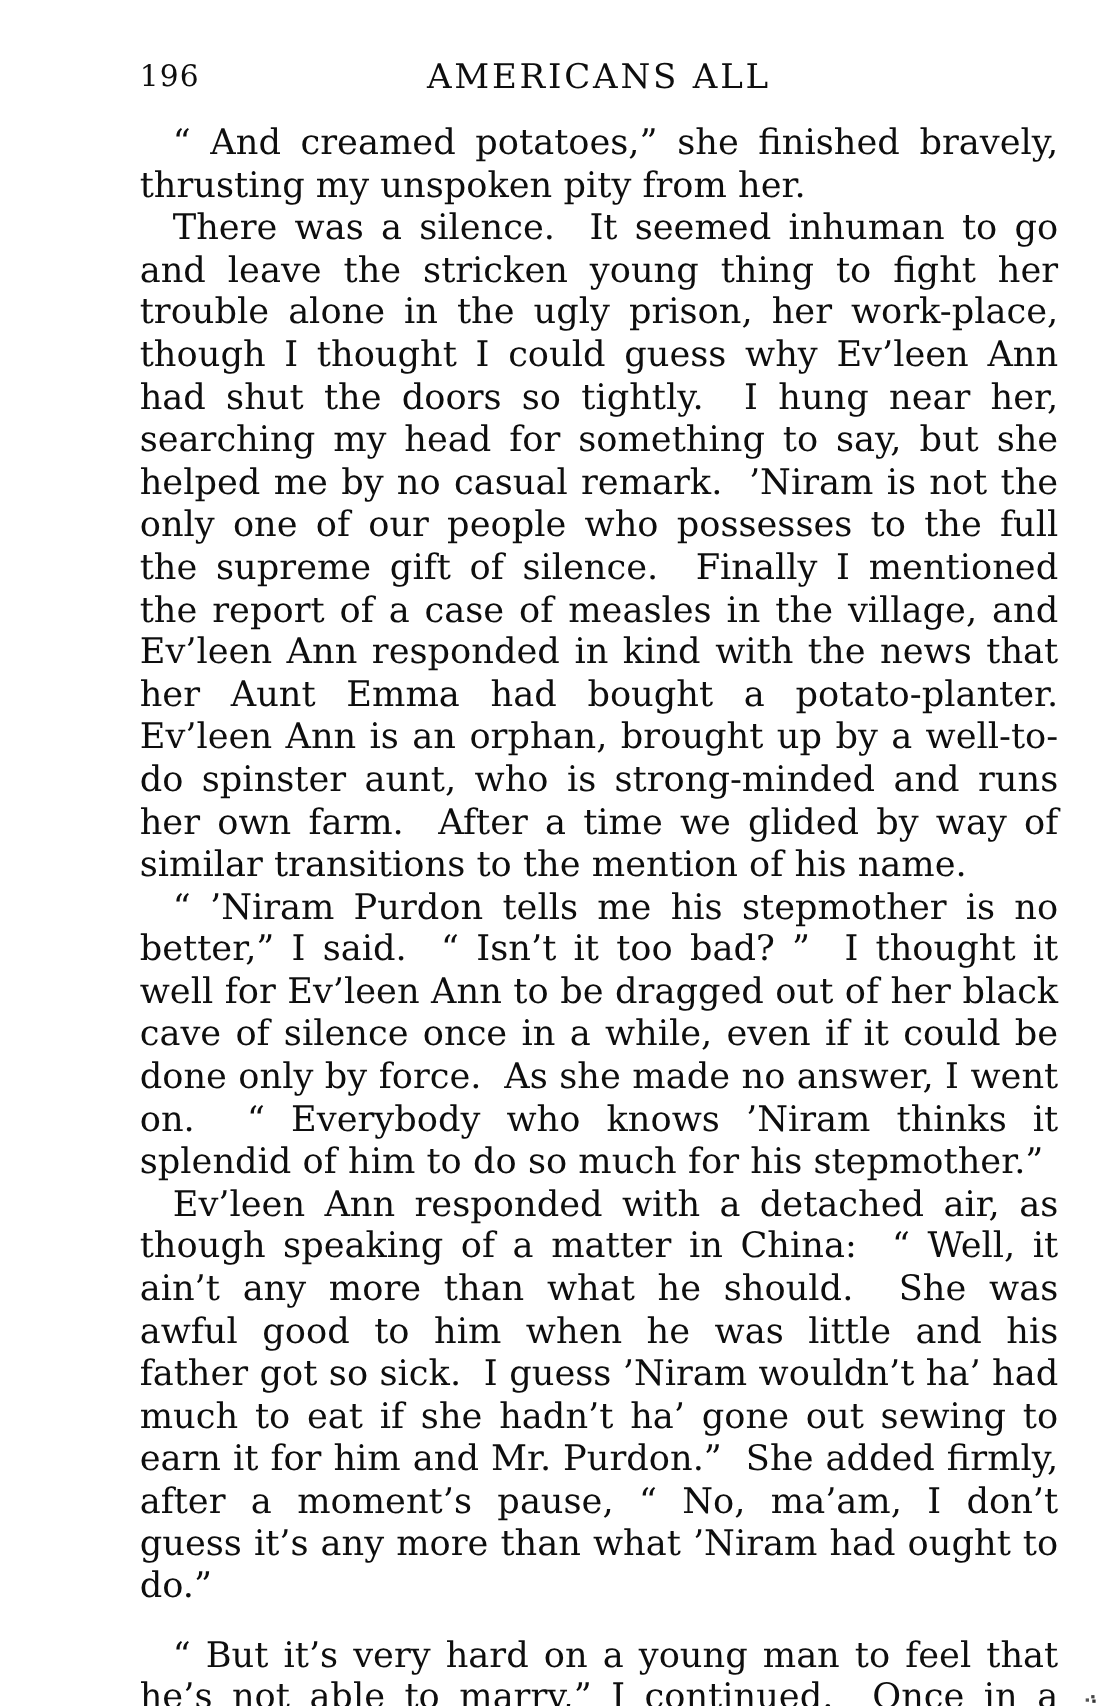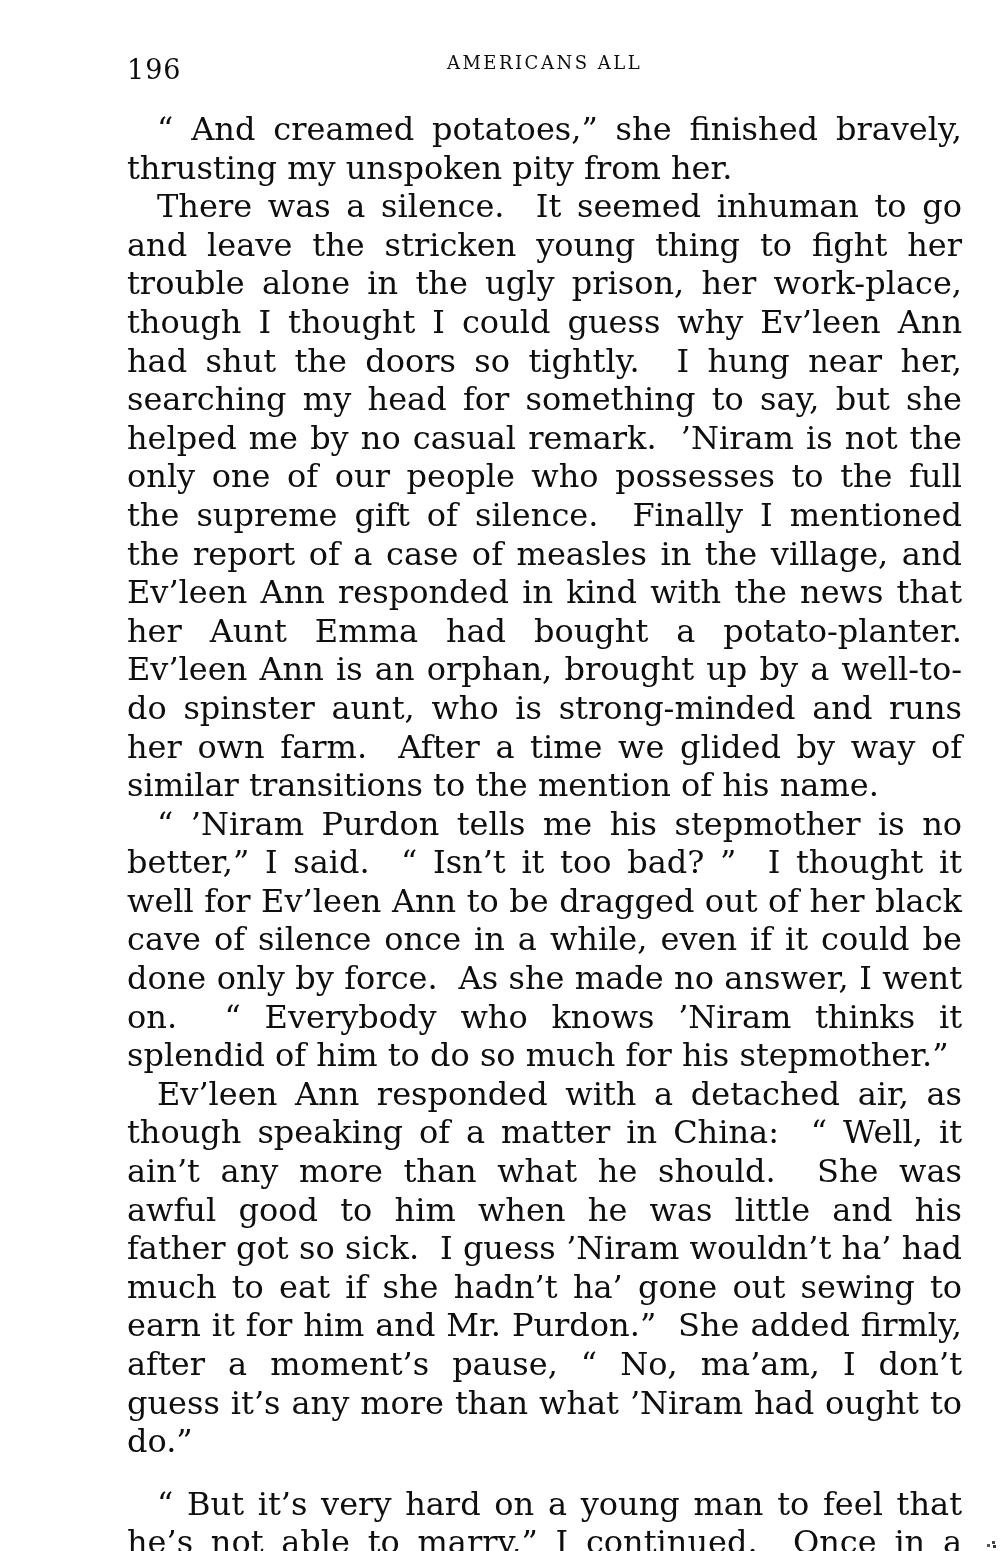--- a/index.html
+++ b/index.html
@@ -27,21 +27,21 @@
   }
   .pagenum {
     position: absolute;
     left: 0;
     top: 2px;
     font-size: 27px;
     letter-spacing: 1px;
   }
   .runhead {
     text-align: center;
-    font-size: 18px;
+    font-size: 31px;
     letter-spacing: 2.5px;
     white-space: nowrap;
   }
   .body-text {
     margin-top: 24px;
     font-size: 32px;
     line-height: 38.6px;
     text-align: justify;
   }
   .body-text p {

